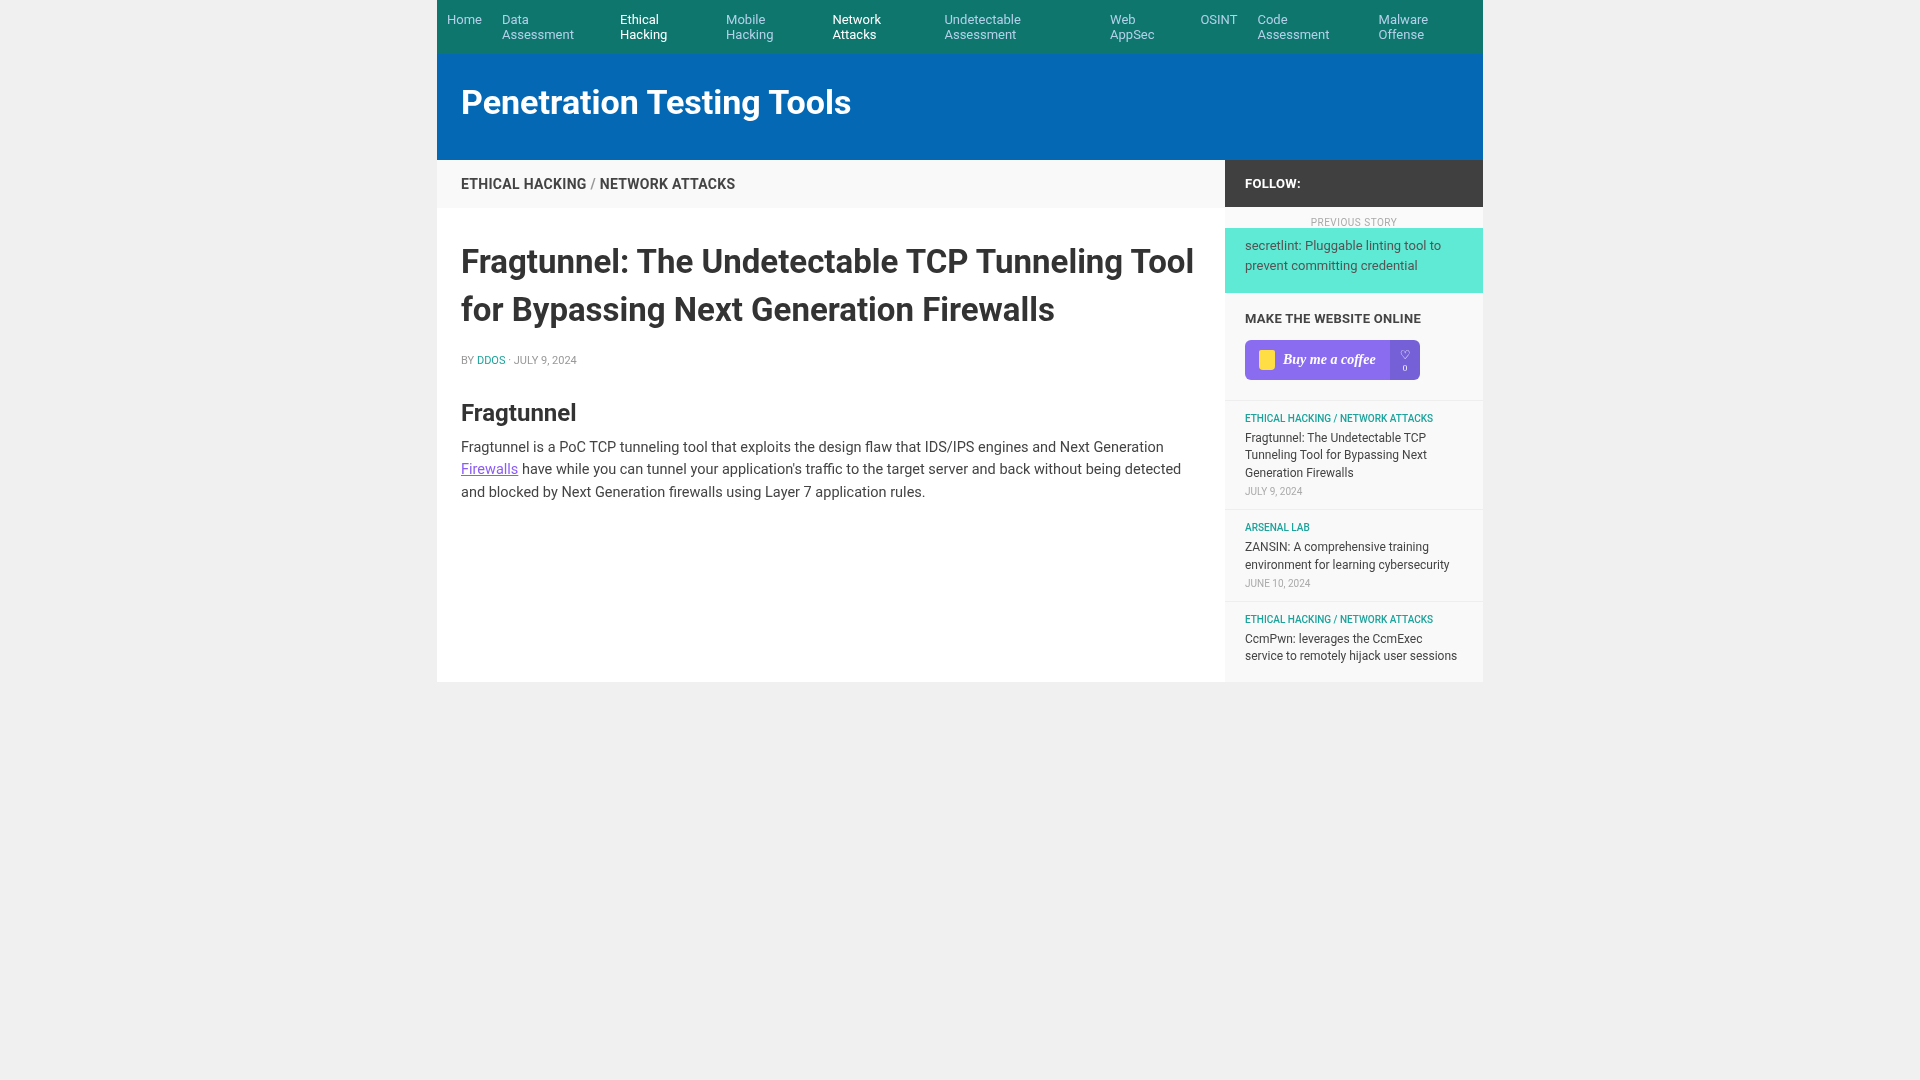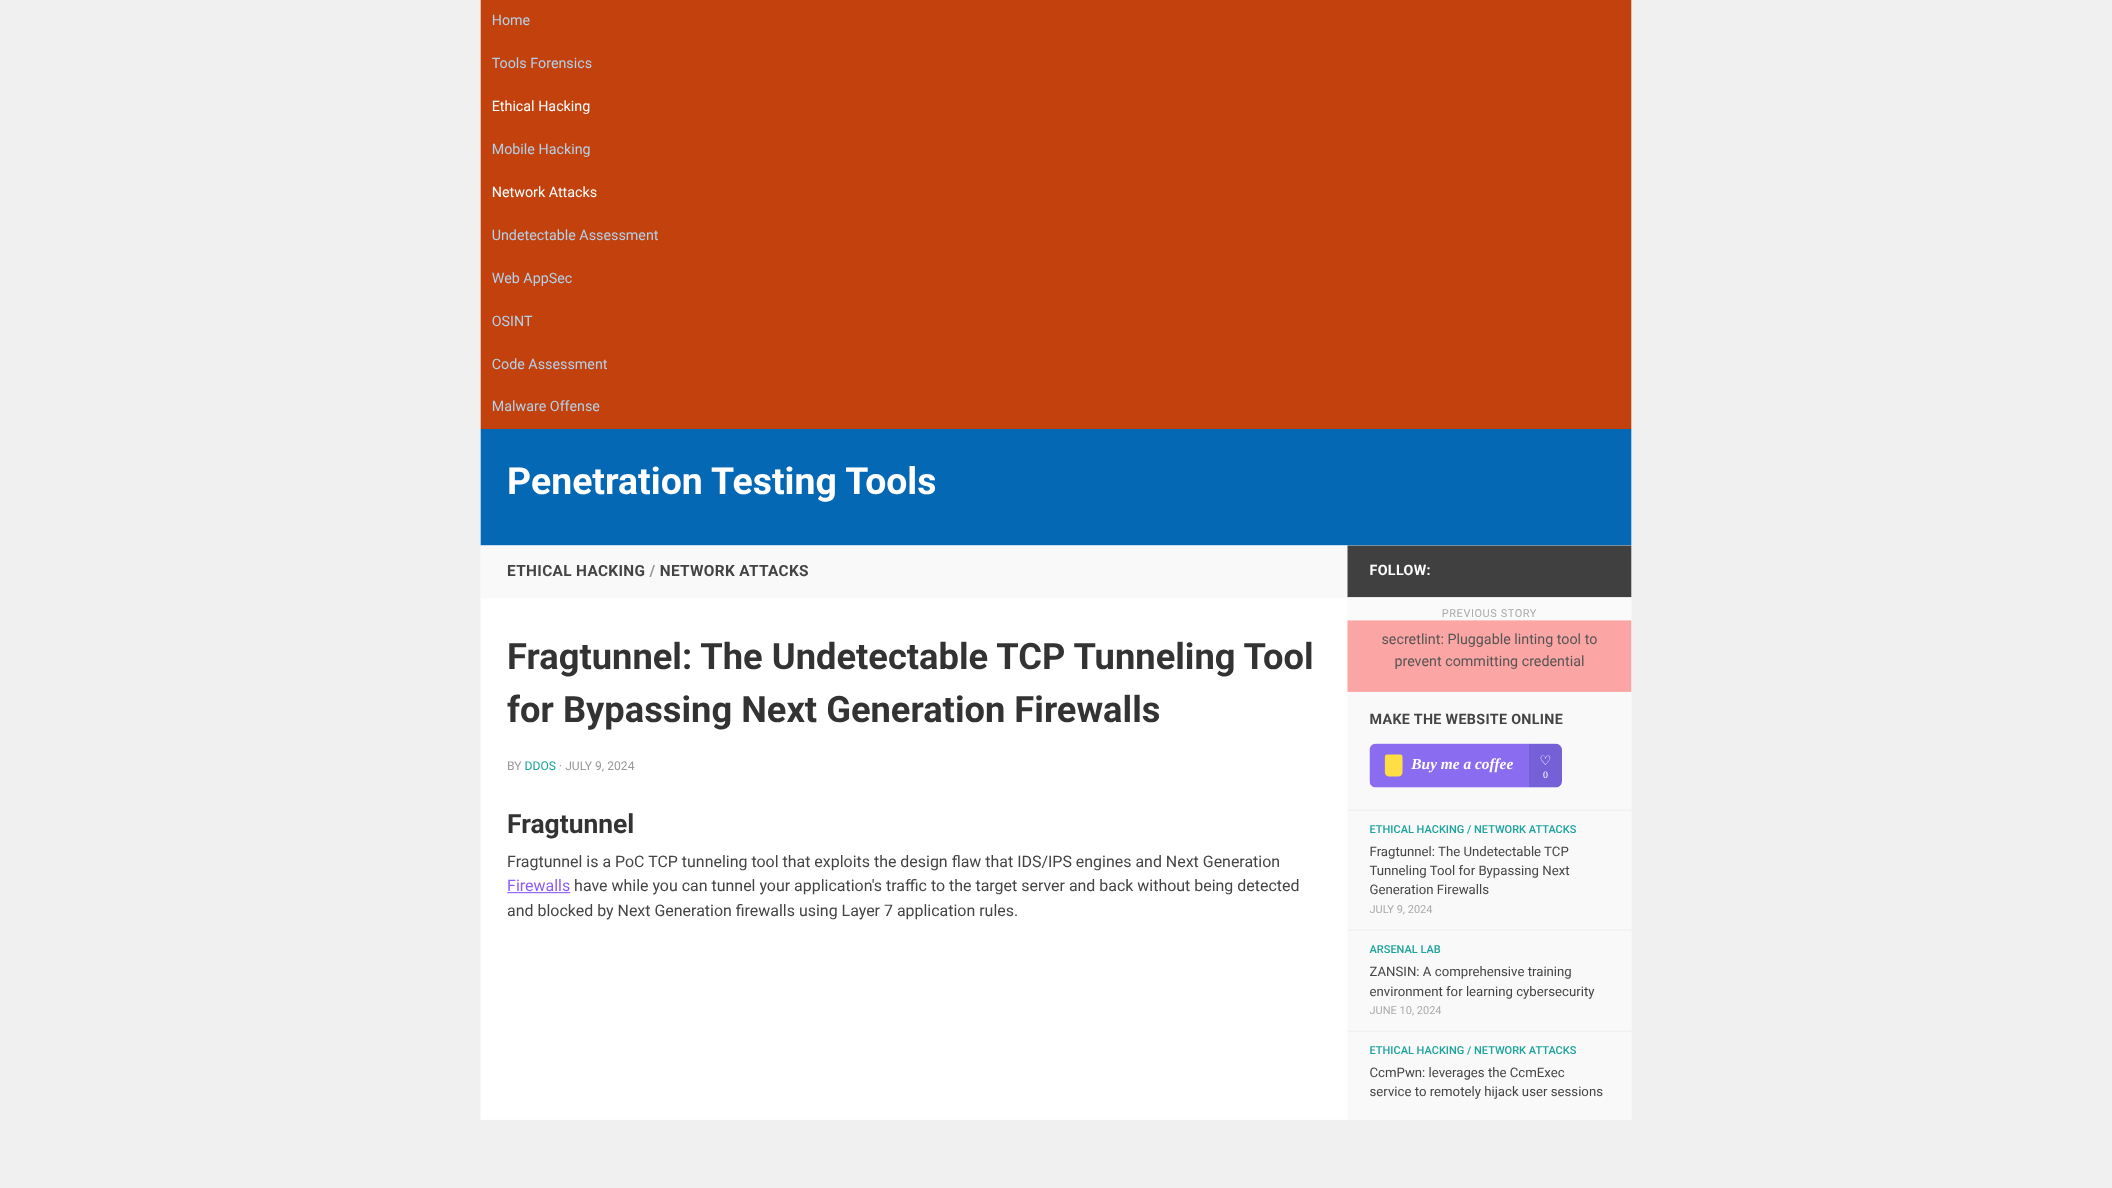--- a/index.html
+++ b/index.html
@@ -14,24 +14,23 @@
   color: #333;
 }
 
 .page-wrapper {
   width: 1046px;
   margin: 0 auto;
   background: #fff;
 }
 
 .top-nav {
-  background: #c2410c;
+  background: #0f766e;
   padding: 0;
   display: flex;
-  flex-direction: column;
 }
 
 .top-nav .nav-item {
   padding: 12px 10px;
   color: #b3d1e8;
   font-size: 13px;
   cursor: pointer;
 }
 
 .top-nav .nav-item.active {
@@ -123,26 +122,25 @@
 
 .prev-story-label {
   text-align: center;
   font-size: 10px;
   color: #aaa;
   letter-spacing: 0.5px;
   padding-top: 10px;
 }
 
 .prev-story-title {
-  text-align: center;
   font-size: 13px;
   color: #555;
   line-height: 1.5;
   padding: 8px 20px 18px 20px;
-  background: #fca5a5;
+  background: #5eead4;
 }
 
 .prev-story-wrap {
   background: #fafafa;
 }
 
 .sidebar-heading {
   font-size: 13px;
   font-weight: 700;
   color: #444;
@@ -222,21 +220,21 @@
   font-size: 12px;
 }
 </style>
 </head>
 <body>
 
 <div class="page-wrapper">
 
   <nav class="top-nav">
     <div class="nav-item">Home</div>
-    <div class="nav-item">Tools Forensics</div>
+    <div class="nav-item">Data Assessment</div>
     <div class="nav-item active">Ethical Hacking</div>
     <div class="nav-item">Mobile Hacking</div>
     <div class="nav-item active">Network Attacks</div>
     <div class="nav-item">Undetectable Assessment</div>
     <div class="nav-item">Web AppSec</div>
     <div class="nav-item">OSINT</div>
     <div class="nav-item">Code Assessment</div>
     <div class="nav-item">Malware Offense</div>
   </nav>
 

